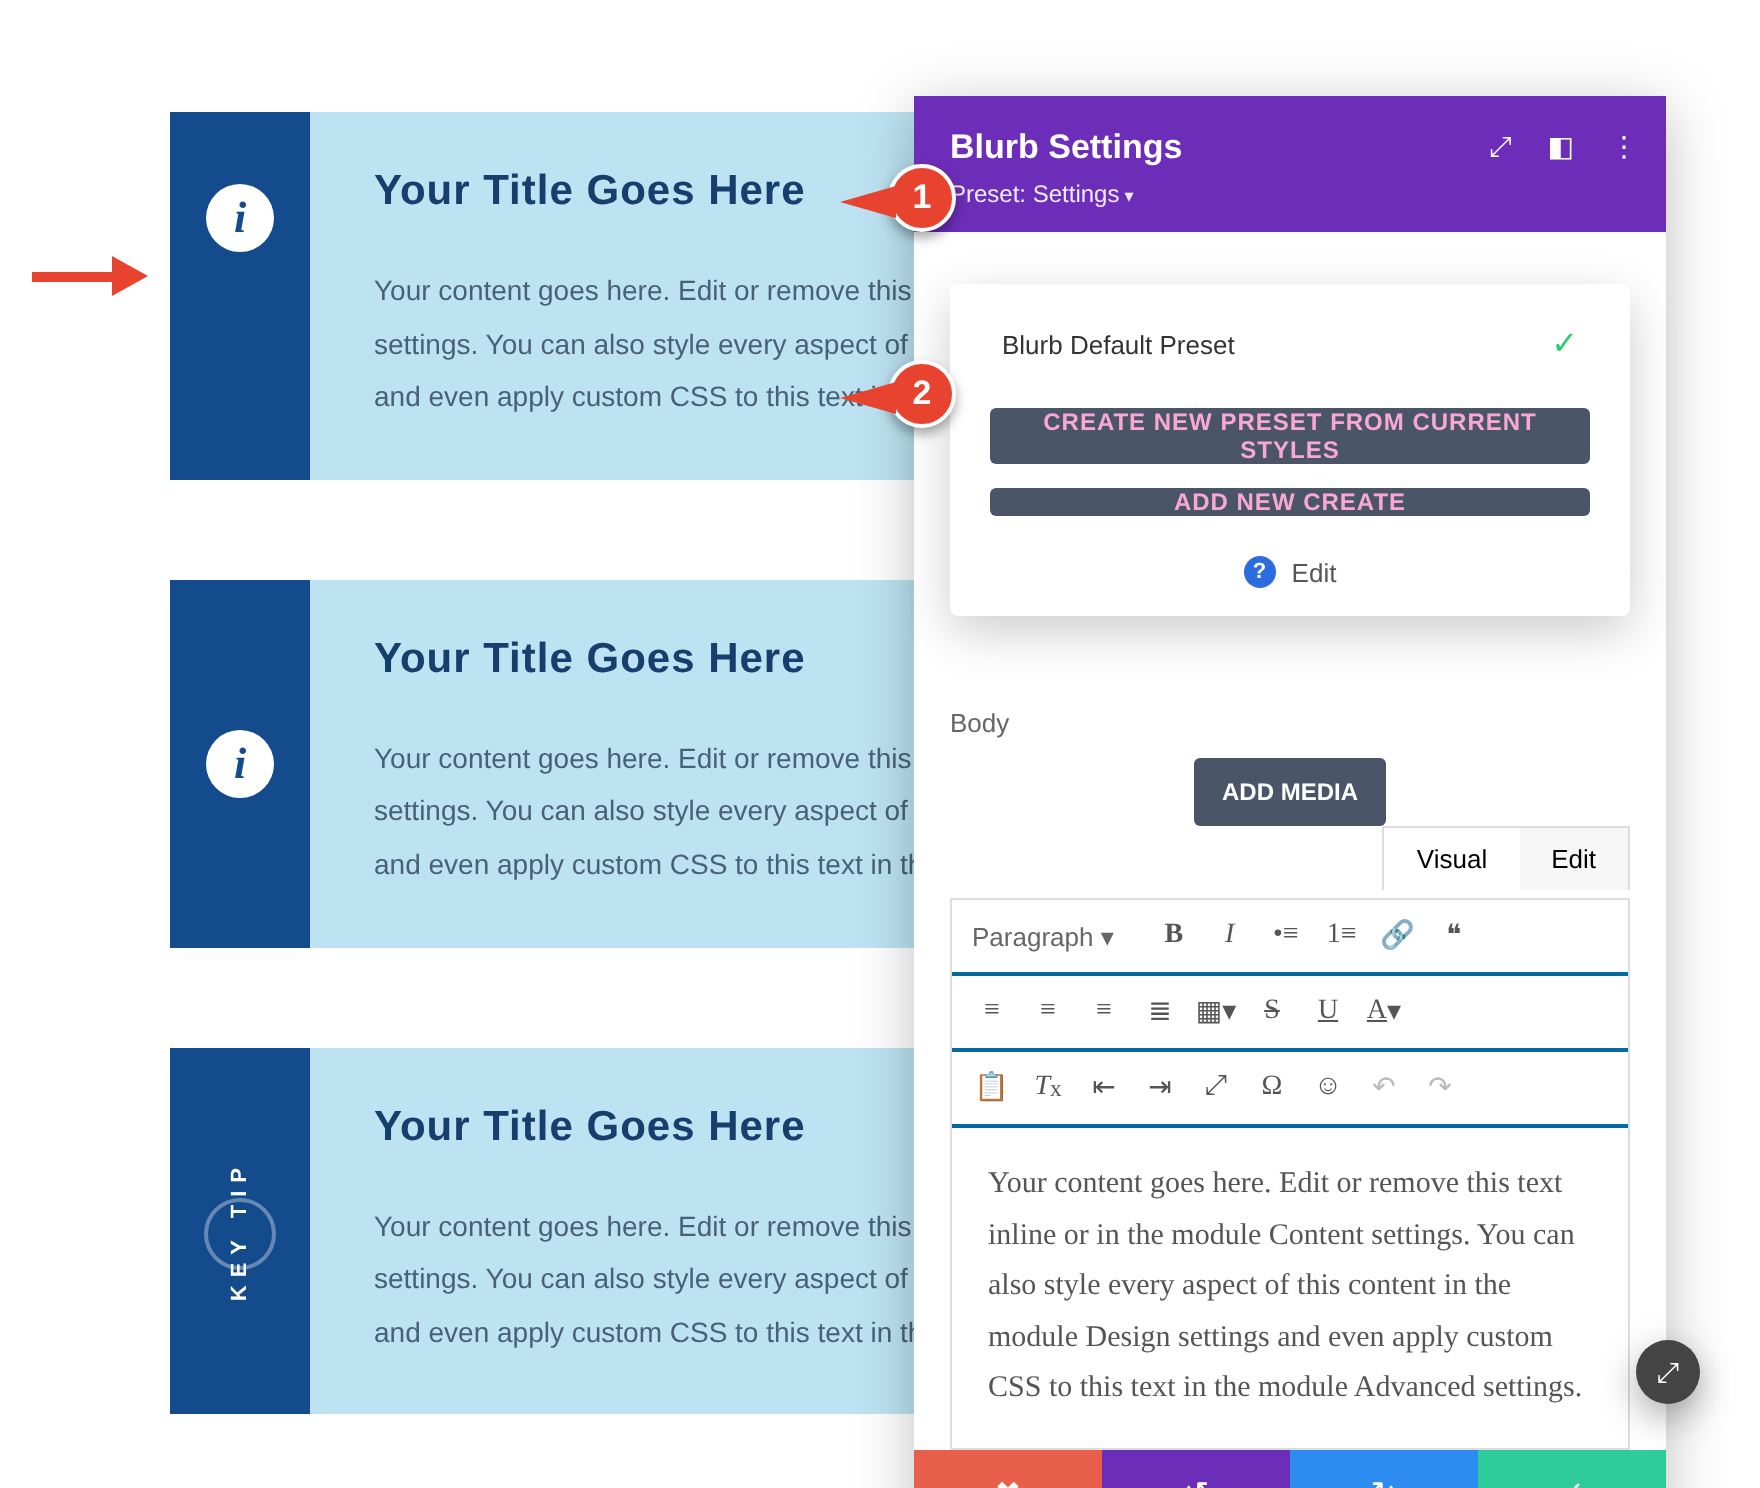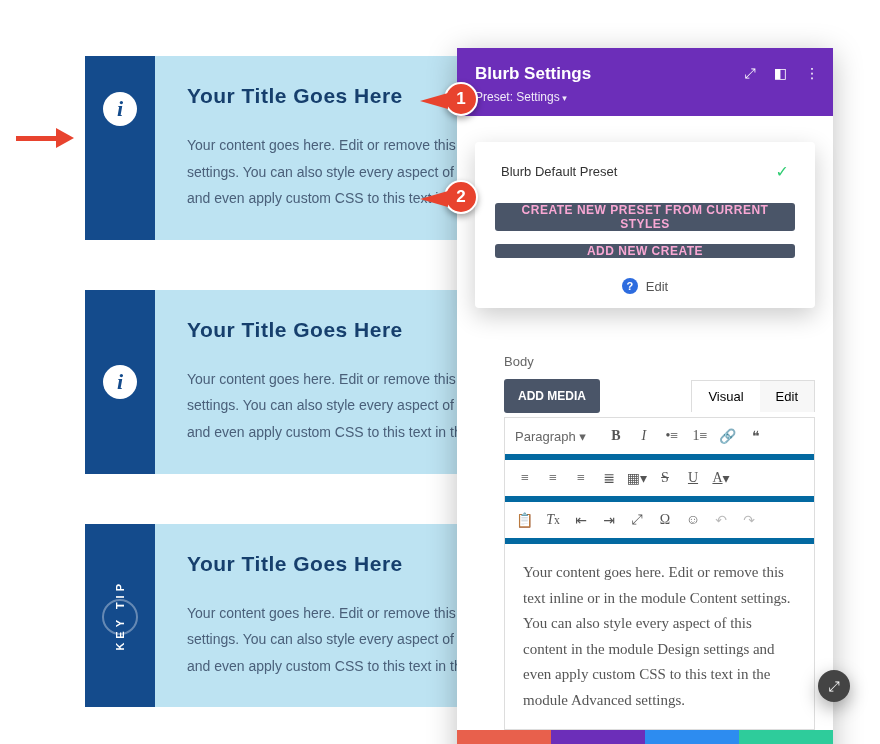--- a/index.html
+++ b/index.html
@@ -157,28 +157,28 @@
 }
 .help-icon {
   width: 16px; height: 16px; border-radius: 50%;
   background: #2d6cdf; color: #fff;
   display: inline-flex; align-items: center; justify-content: center;
   font-size: 11px; font-weight: bold;
 }
 .section {
   padding: 16px 18px 0 18px;
   margin-top: 222px;
-  margin-left: 29px;
 }
 .section-label {
   font-size: 13px; color: #666; margin-bottom: 10px;
 }
 .media-row {
   display: flex; align-items: center;
   margin-bottom: 4px;
+  flex-direction: column;
 }
 .add-media {
   background: #4a5568; color: #fff;
   border: none; padding: 10px 14px;
   font-size: 12px; font-weight: 700;
   border-radius: 3px;
   cursor: pointer;
 }
 .ed-tabs {
   margin-left: auto; display: flex;
@@ -190,21 +190,21 @@
   background: #f7f7f7; cursor: pointer; text-align: center;
 }
 .ed-tab.active { background: #fff; }
 .editor {
   border: 1px solid #ddd;
 }
 .toolbar {
   display: flex; flex-wrap: wrap;
   padding: 6px 8px;
   gap: 4px;
-  border-bottom: 6px solid #0369a1;
+  border-bottom: 2px solid #0369a1;
   align-items: center;
 }
 .tb-select {
   font-size: 13px; color: #666;
   padding: 2px 8px 2px 2px;
   margin-right: 6px;
 }
 .tb-btn {
   width: 24px; height: 24px;
   display: inline-flex; align-items: center; justify-content: center;

